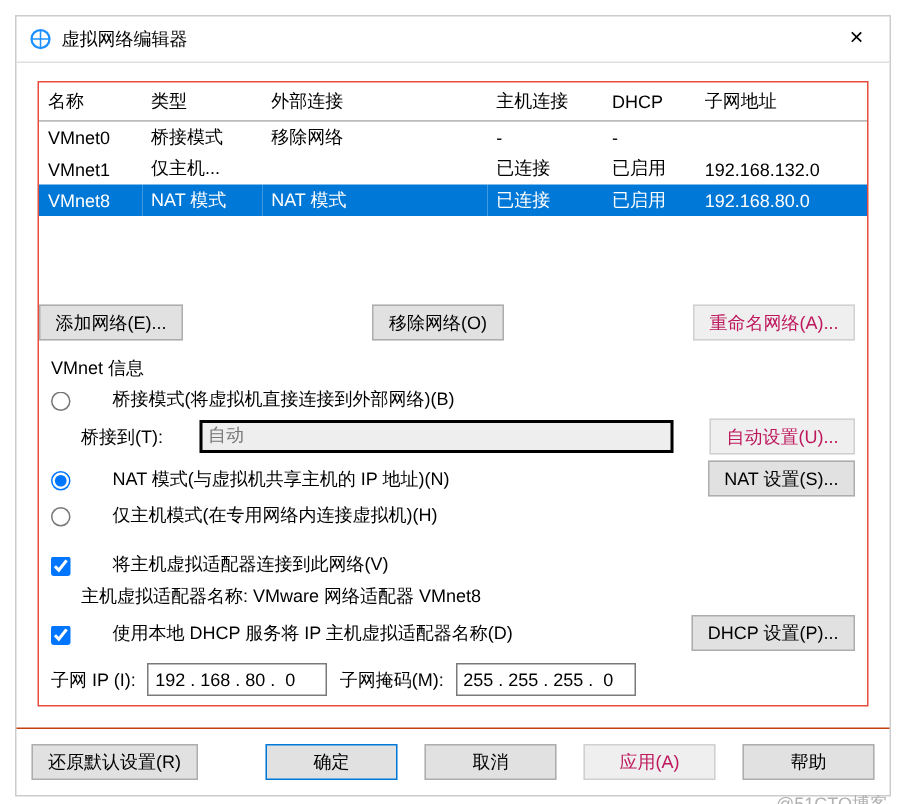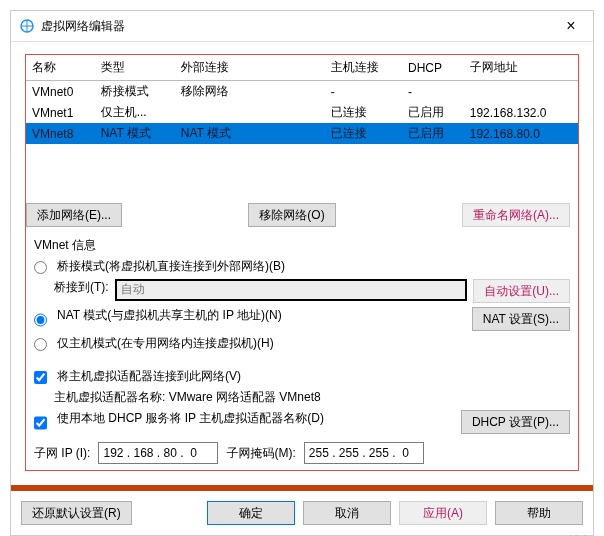--- a/index.html
+++ b/index.html
@@ -22,38 +22,38 @@
   .title-text { flex:1; }
   .close { width:28px; text-align:center; font-size:16px; cursor:default; }
   .content { padding: 12px 14px; }
   .redbox { border:1px solid #e74c3c; padding:0 0 6px 0; margin-bottom:2px; }
   .table { width:100%; border-collapse:collapse; }
   .table th {
     text-align:left; font-weight:normal; padding:4px 6px;
     border-bottom:1px solid #bbb; white-space:nowrap;
   }
   .table td { padding:2px 6px; white-space:nowrap; }
-  tr.selected td { background:#0078d7; color:#0f172a;margin-top:48px; }
+  tr.selected td { background:#0078d7; color:#ffffff;margin-top:48px; }
   .table-area { height:140px; overflow:hidden; }
   .btnrow { display:flex; justify-content:space-between; gap:8px; padding:8px 8px 4px 0; }
   button.win {
     font-size:12px; padding:2px 10px; min-width:88px; height:24px;
     background:#e1e1e1; border:1px solid #adadad; cursor:default;
   }
   button.win:disabled { color:#be185d; background:#efefef; border-color:#d0d0d0; }
   .group-label { margin:6px 0 4px 0; }
-  .row { display:flex; margin:4px 0; gap:6px; }
+  .row { display:flex; align-items:center; margin:4px 0; gap:24px; }
   .indent { margin-left:20px; }
   .select { flex:1; height:22px; background:#eee; border:2px solid #000000; padding:0 4px; color:#777; }
   .right { margin-left:auto; }
   .txt { height:22px; border:1px solid #7a7a7a; padding:0 4px; font-family:inherit; font-size:12px; }
   .subnet-row { display:flex; align-items:center; gap:8px; margin-top:8px; }
   .footer {
-    border-top:6px solid #c2410c; padding:10px;
-    display:flex; align-items:center; gap:8px;
+    border-top:1px solid #c2410c; padding:10px;
+    display:flex; align-items:center; gap:18px;
   }
   .footer .spacer { flex:1; }
   button.primary { border:1px solid #0078d7; }
   .watermark { position:relative; color:#b0b0b0; font-size:12px; text-align:right; margin-top:-3px; margin-right:2px;}
   input[type=radio], input[type=checkbox]{ margin:0 4px 0 0; vertical-align:middle; position:relative; top:1px;}
 </style>
 </head>
 <body>
 
 <div class="window">

